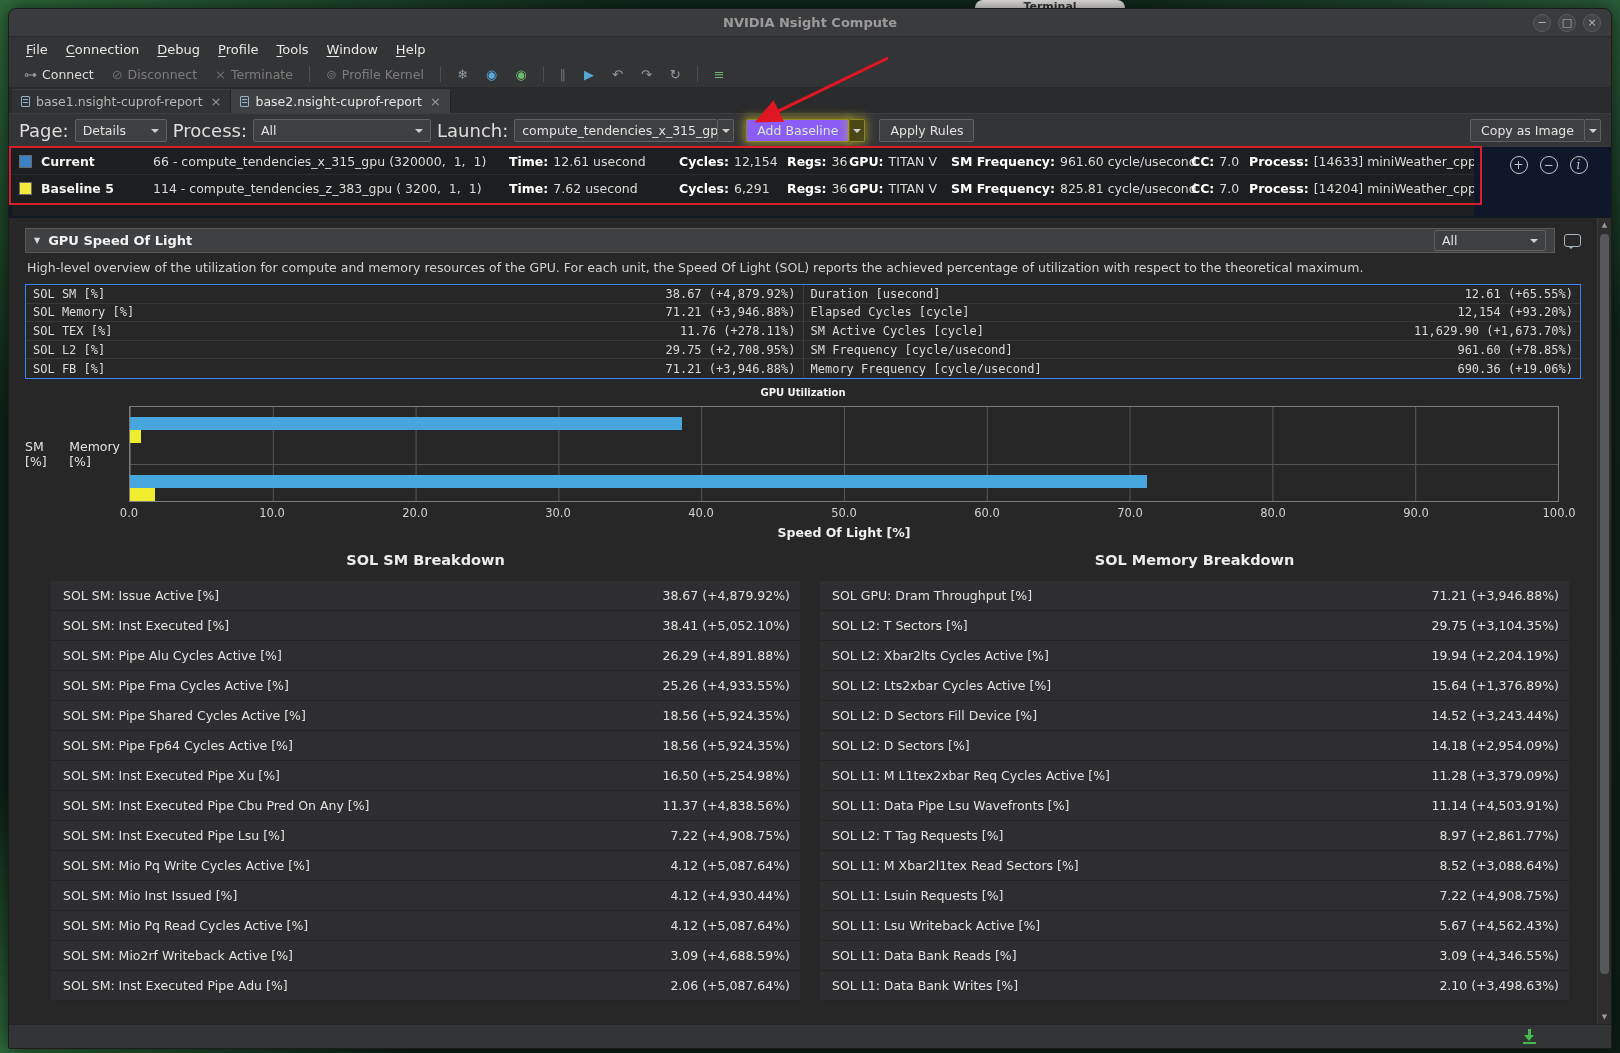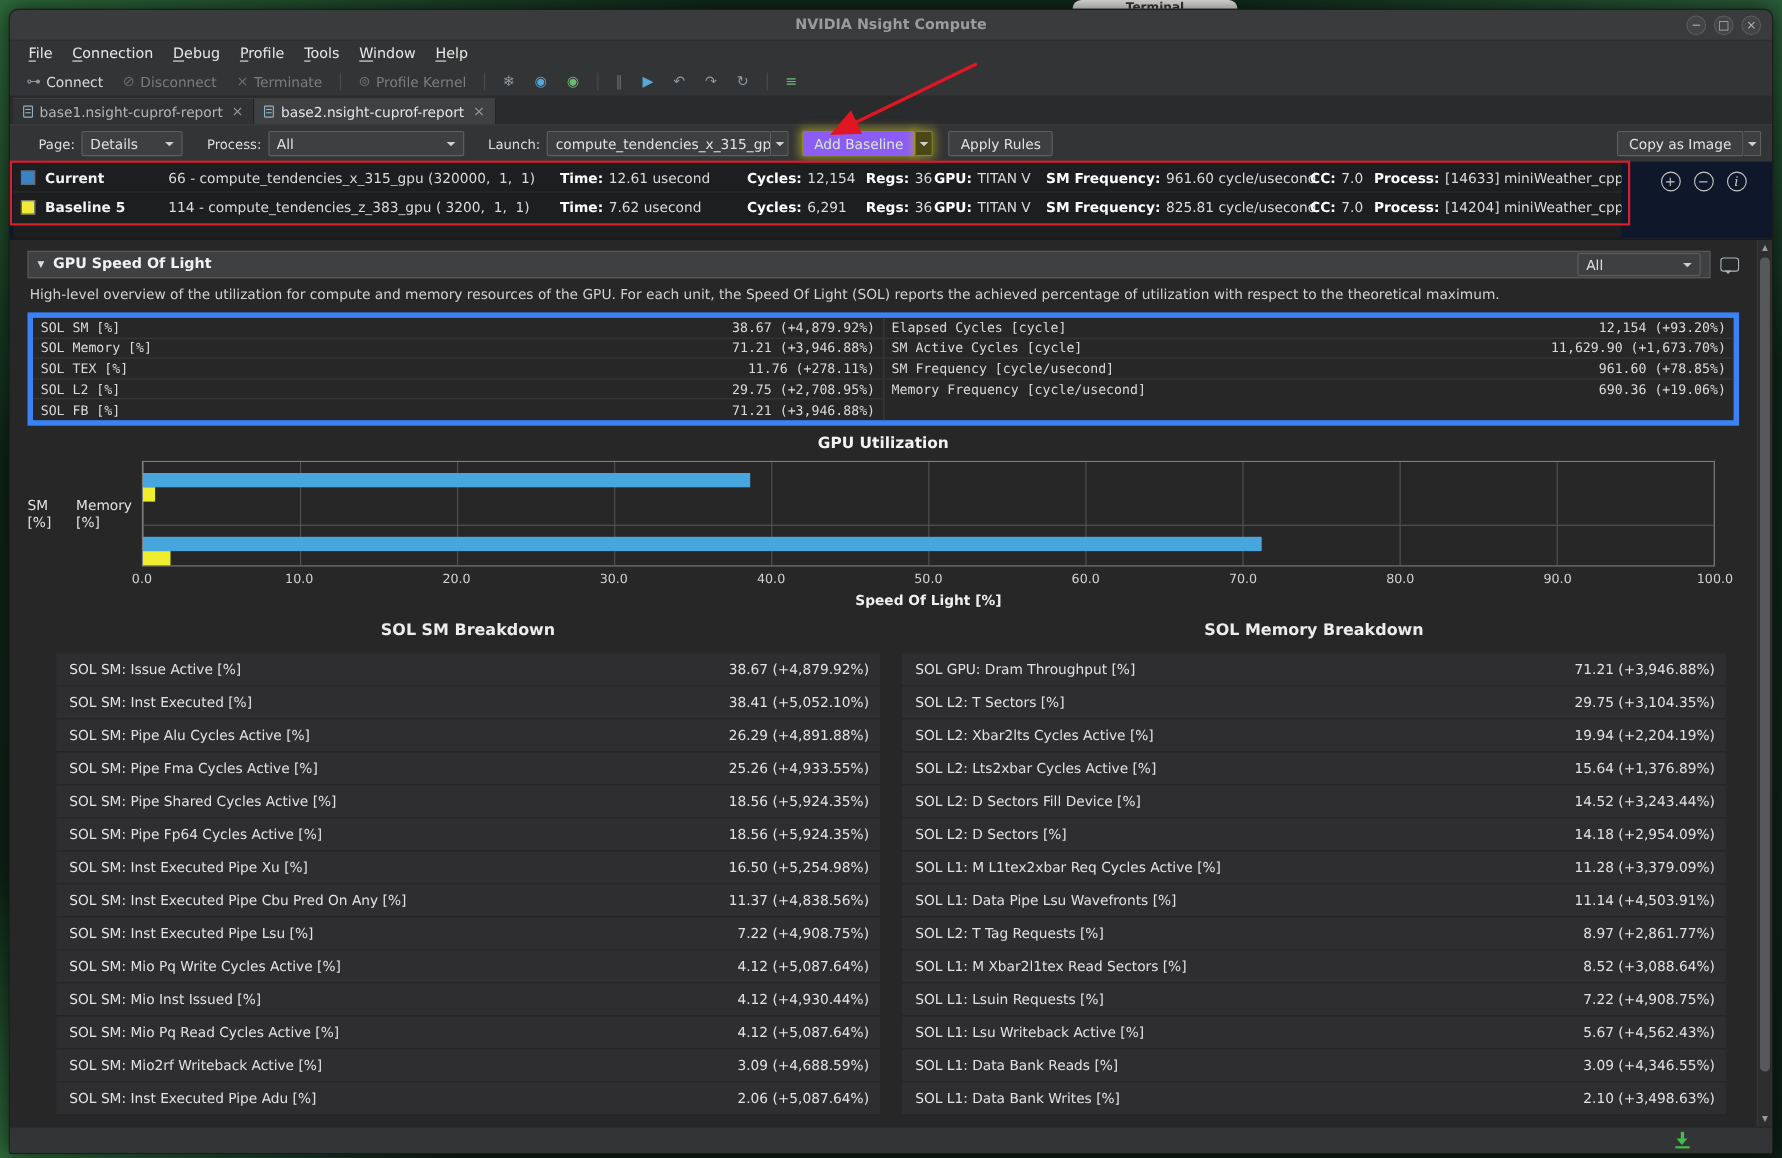--- a/index.html
+++ b/index.html
@@ -51,21 +51,21 @@
 .tab { height:24px; display:flex; align-items:center; gap:6px; padding:0 9px; font-size:12.5px;
   background:#313234; color:#b6b6b6; border-right:1px solid #242424; border-top:1px solid #3e3e3e; }
 .tab.active { background:#3f4042; color:#e4e4e4; }
 .doc-icon { width:9px; height:11px; border:1px solid #8fb3c8; border-radius:1px; position:relative; }
 .doc-icon::after { content:""; position:absolute; left:1px; top:2px; right:1px; height:1px; background:#8fb3c8; box-shadow:0 3px 0 #8fb3c8; }
 .tab-close { color:#9a9a9a; font-size:13px; margin-left:2px; }
 
 
 .controlsbar { height:34px; display:flex; align-items:center; gap:6px; padding:0 10px;
   border-top:1px solid #3d3d3d; }
-.ctl-label { font-size:12px; color:#dedede; margin-left:16px; }
+.ctl-label { font-size:18px; color:#dedede; margin-left:0; }
 .combo { height:23px; background:#3e3f41; border:1px solid #606060; border-radius:2px;
   display:flex; align-items:center; padding:0 7px; font-size:12.5px; color:#e2e2e2;
   overflow:hidden; white-space:nowrap; }
 .combo::after { content:""; width:0; height:0; border:4px solid transparent; border-top-color:#cfcfcf;
   margin-left:auto; transform:translateY(2px); }
 .combo-group { display:flex; }
 .combo-plain::after { display:none; }
 .split { width:16px; height:23px; background:#3e3f41; border:1px solid #606060; border-left:none;
   border-radius:0 2px 2px 0; display:flex; align-items:center; justify-content:center; }
 .split::after { content:""; width:0; height:0; border:4px solid transparent; border-top-color:#cfcfcf; transform:translateY(2px); }
@@ -108,31 +108,31 @@
   display:flex; align-items:center; padding:0 8px; gap:8px; }
 .collapse-arrow { font-size:8px; color:#dcdcdc; }
 .sec-title { font-weight:bold; font-size:13px; color:#f2f2f2; }
 .sec-combo { width:112px; height:21px; margin-left:auto; }
 .bubble { width:17px; height:13px; border:1.5px solid #a9b6bd; border-radius:3px; position:relative; flex:none; }
 .bubble::after { content:""; position:absolute; left:3px; bottom:-6px; width:0; height:0;
   border:3px solid transparent; border-top-color:#a9b6bd; }
 .description { font-size:12.5px; color:#d2d2d2; margin:2px 2px 9px; }
 
 
-.metrics { display:flex; border:5px solid #3b82f6; font-family:"DejaVu Sans Mono","Liberation Mono",monospace;
+.metrics { display:flex; border:1px solid #3b82f6; font-family:"DejaVu Sans Mono","Liberation Mono",monospace;
   font-size:12px; color:#dadada; }
 .metrics-col { flex:1; }
 .metrics-col.left { border-right:1px solid #3e3e3e; }
 .m-row { display:flex; height:18.6px; align-items:center; padding:0 7px; border-bottom:1px solid #383838; }
 .m-row:last-of-type { border-bottom:none; }
 .m-name { flex:1; white-space:nowrap; overflow:hidden; }
 .m-value { white-space:nowrap; }
 
 
-.chart-title { text-align:center; font-weight:bold; font-size:14px; color:#f2f2f2; margin:8px 0 8px; }
+.chart-title { text-align:center; font-weight:bold; font-size:10px; color:#f2f2f2; margin:8px 0 8px; }
 .chart-wrap { display:flex; margin-right:22px; }
 .chart-ylabels { width:104px; display:flex; }
 .chart-ylabel { flex:1; display:flex; align-items:center; justify-content:flex-end; padding-right:9px;
   font-size:12.5px; color:#e2e2e2; }
 .plot { flex:1; height:96px; border:1px solid #7d7d7d; position:relative;
   background-image:linear-gradient(to right, #565656 1px, transparent 1px);
   background-size:10% 100%; }
 .plot-group { height:47px; position:relative; }
 .plot-group + .plot-group { border-top:1px solid #565656; }
 .bar { height:13px; }
@@ -387,20 +387,24 @@
             <span class="m-value">29.75 (+2,708.95%)</span>
           </div>
 
           <div class="m-row">
             <span class="m-name">SOL FB [%]</span>
             <span class="m-value">71.21 (+3,946.88%)</span>
           </div>
         </div>
       <div class="metrics-col">
 
+          <div class="m-row">
+            <span class="m-name">Duration [usecond]</span>
+            <span class="m-value">12.61 (+65.55%)</span>
+          </div>
 
           <div class="m-row">
             <span class="m-name">Elapsed Cycles [cycle]</span>
             <span class="m-value">12,154 (+93.20%)</span>
           </div>
 
           <div class="m-row">
             <span class="m-name">SM Active Cycles [cycle]</span>
             <span class="m-value">11,629.90 (+1,673.70%)</span>
           </div>

